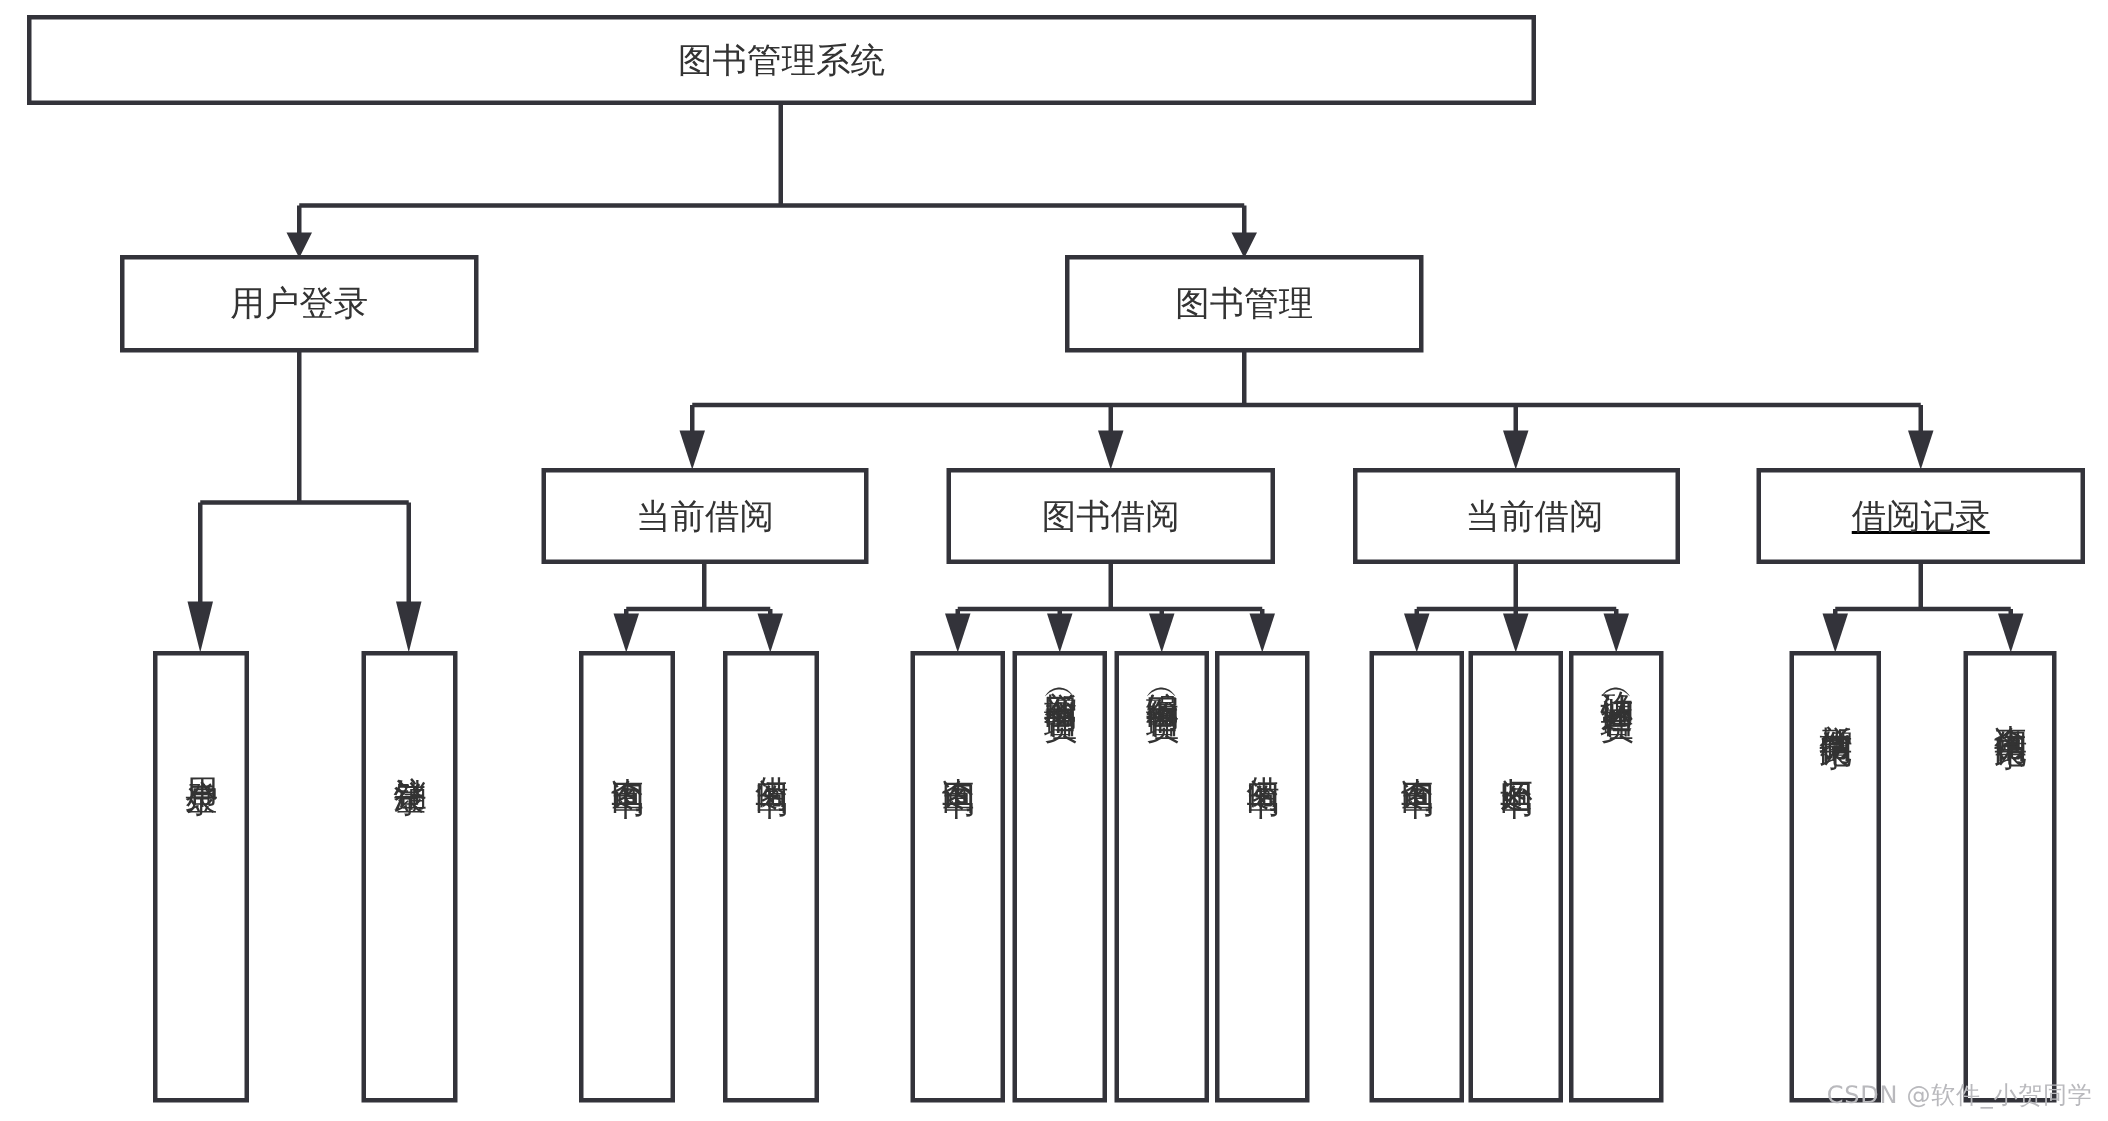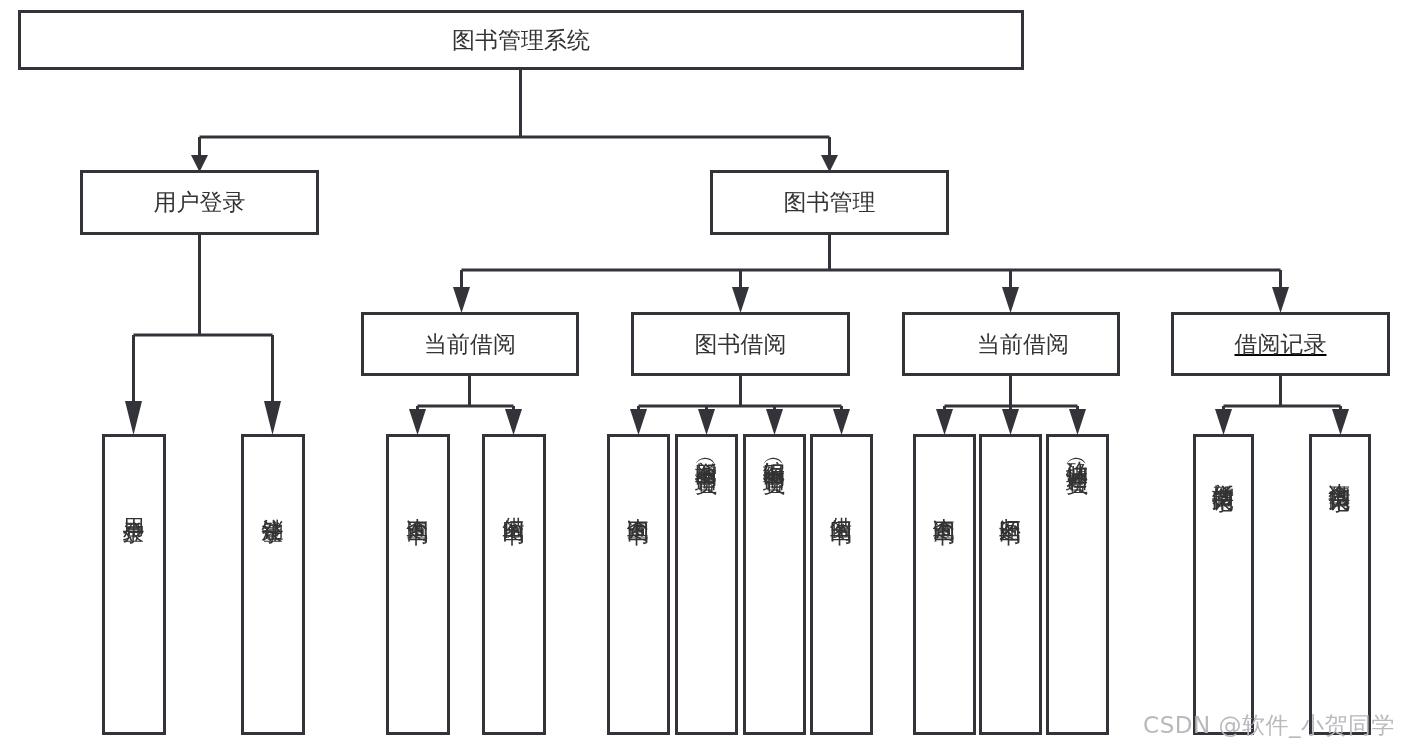--- a/index.html
+++ b/index.html
@@ -64,21 +64,21 @@
     font-family: "DejaVu Sans", "Liberation Sans", sans-serif;
     font-size: 23px;
     color: #333333;
     white-space: nowrap;
   }
   #watermark {
     position: absolute;
     right: 10px;
     bottom: 6px;
     font-family: "DejaVu Sans", "Liberation Sans", sans-serif;
-    font-size: 23px;
+    font-size: 16px;
     color: #b9b9bd;
     white-space: nowrap;
     letter-spacing: 0.5px;
     margin-left: 32px;
   }
 </style>
 </head>
 <body>
 
 <svg id="diagram" viewBox="0 0 1405 747">

